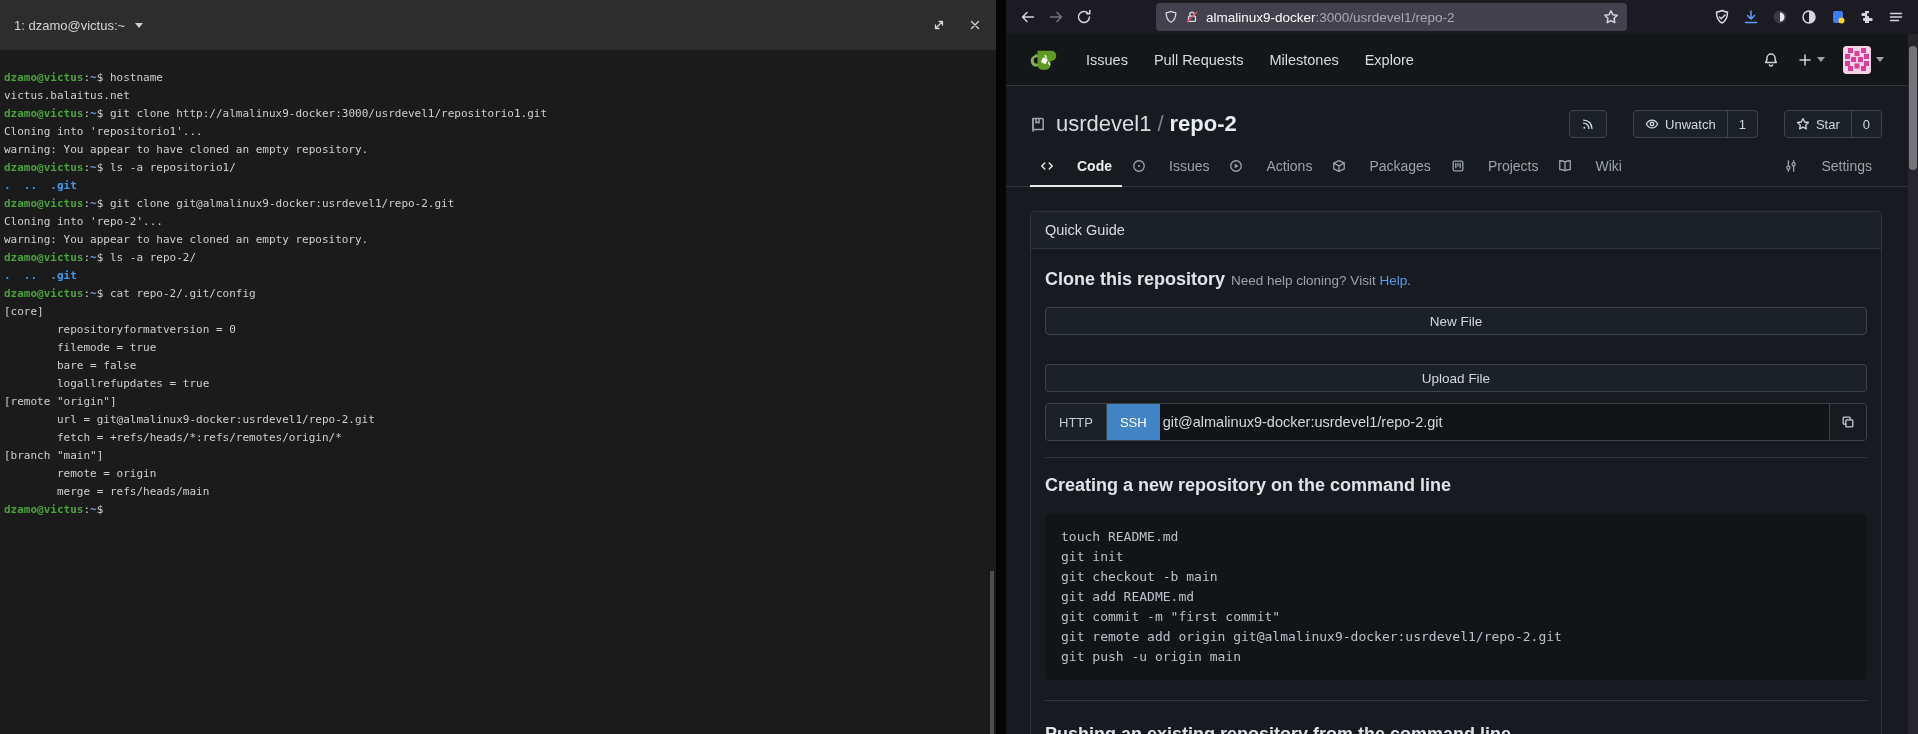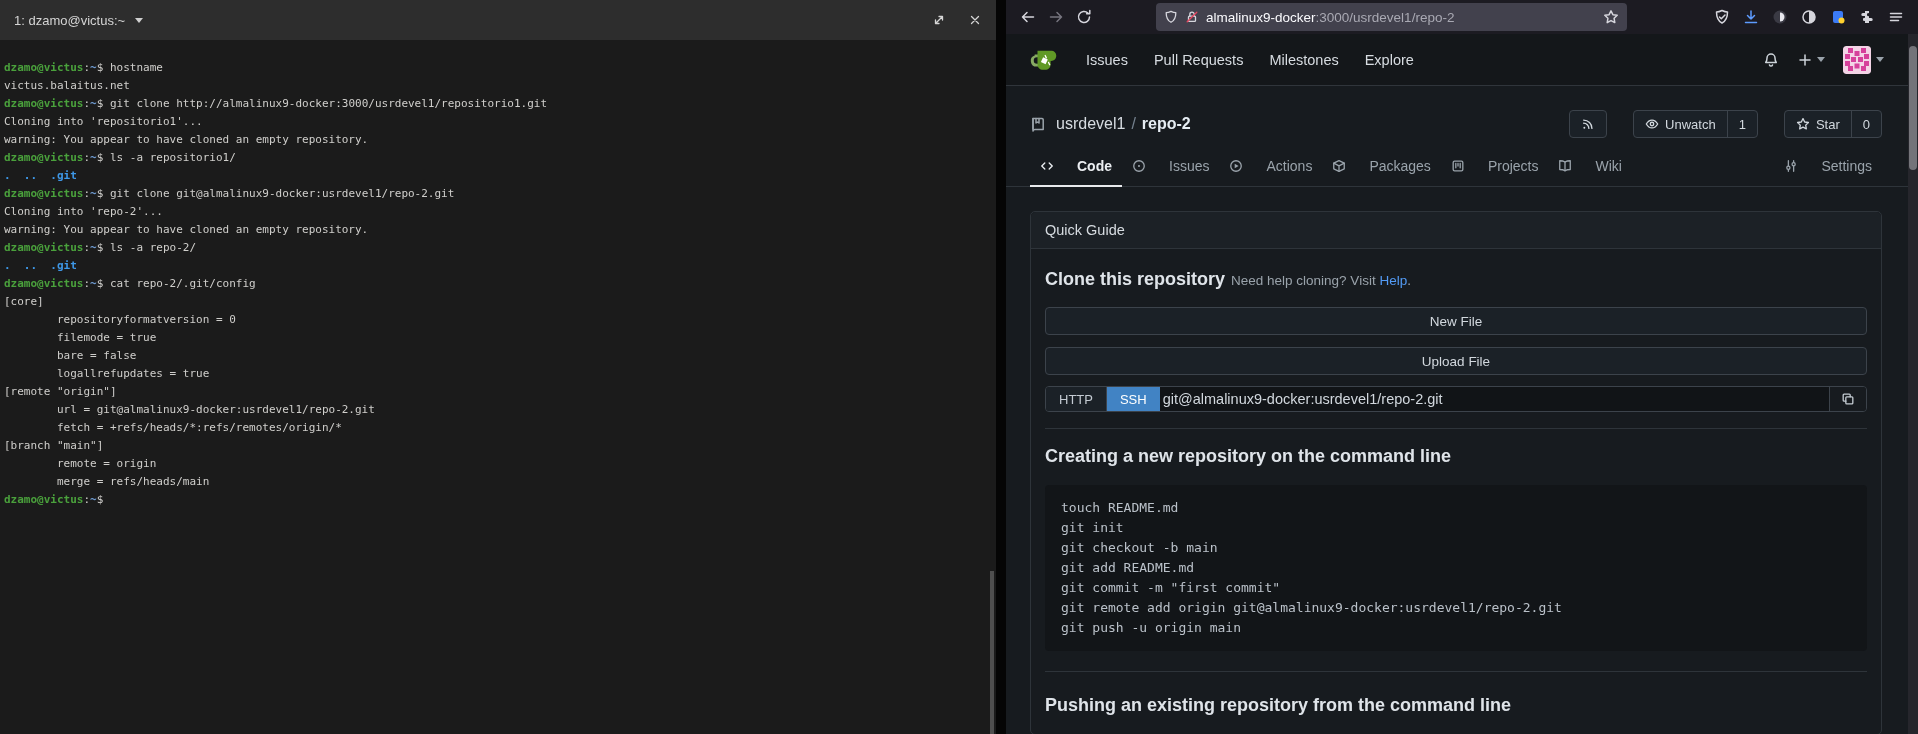--- a/index.html
+++ b/index.html
@@ -1,21 +1,21 @@
 <!DOCTYPE html>
 <html><head>
 <meta charset="utf-8">
 <style>
   html,body{margin:0;padding:0;background:#000;}
   .stage{position:relative;width:1918px;height:734px;background:#050505;overflow:hidden;
          font-family:"Liberation Sans",sans-serif;-webkit-font-smoothing:antialiased;}
 
   
   .terminal{position:absolute;left:0;top:0;width:996px;height:734px;background:#1b1b1b;}
-  .term-titlebar{height:40px;background:#2d2d2d;display:flex;align-items:center;
+  .term-titlebar{height:50px;background:#2d2d2d;display:flex;align-items:center;
                  padding:0 14px;color:#d5d5d5;font-size:13px;gap:6px;}
   .term-title-caret{width:0;height:0;border-left:4px solid transparent;border-right:4px solid transparent;
                     border-top:5px solid #cfcfcf;margin-left:4px;}
   .term-win-controls{margin-left:auto;display:flex;align-items:center;gap:22px;color:#d5d5d5;}
   .term-body{padding:19px 4px 0 4px;font-family:"DejaVu Sans Mono",monospace;font-size:11px;
              line-height:18px;color:#d0cfcc;}
   .tline{white-space:pre;}
   .tp-user{color:#4aa13c;font-weight:bold;}
   .tp-path{color:#6f9bd1;font-weight:bold;}
   .tp-fg{color:#d0cfcc;}
@@ -49,21 +49,21 @@
   .g-nav-item{font-size:14.5px;color:#d7dce1;cursor:pointer;}
   .g-nav-right{margin-left:auto;display:flex;align-items:center;gap:18px;color:#cdd4da;}
   .g-caret{width:0;height:0;border-left:4px solid transparent;border-right:4px solid transparent;
            border-top:5px solid #9aa3ab;}
   .g-plus{display:flex;align-items:center;gap:4px;}
   .g-avatar-wrap{display:flex;align-items:center;gap:5px;}
   .g-avatar{width:28px;height:28px;border-radius:3px;display:block;}
 
   .g-repoheader{display:flex;align-items:center;padding:24px 26px 0 24px;gap:10px;}
   .g-repoicon{color:#9aa3ab;}
-  .g-repotitle{font-size:16px;color:#d7dce1;white-space:nowrap;}
+  .g-repotitle{font-size:22px;color:#d7dce1;white-space:nowrap;}
   .g-repotitle .owner{font-weight:400;color:#d7dce1;}
   .g-repotitle .sep{color:#768390;padding:0 6px;}
   .g-repotitle .name{font-weight:700;color:#e6edf3;}
   .g-repo-actions{margin-left:auto;display:flex;align-items:center;gap:26px;}
   .g-btn-group{display:flex;align-items:stretch;border:1px solid #3c434b;border-radius:4px;overflow:hidden;
                background:#1b2127;font-size:13px;color:#d2d8de;height:28px;box-sizing:border-box;}
   .g-btn-seg{display:flex;align-items:center;gap:6px;padding:0 11px;}
   .g-btn-count{border-left:1px solid #3c434b;display:flex;align-items:center;padding:0 11px;}
   .g-btn-icononly{padding:0 11px;display:flex;align-items:center;}
 
@@ -77,22 +77,22 @@
   .g-box{border:1px solid #2e343a;border-radius:5px;background:#171b1f;}
   .g-box-header{background:#1c2126;border-bottom:1px solid #2e343a;border-radius:5px 5px 0 0;
                 padding:10px 14px;font-size:14.5px;color:#d7dce1;}
   .g-box-body{padding:10px 14px 16px;}
   .g-clone-heading{margin:8px 0 0;font-size:18px;font-weight:700;color:#dfe4e9;line-height:24px;}
   .g-clone-help{font-size:13.5px;font-weight:400;color:#9aa3ab;margin-left:6px;}
   .g-link{color:#539bf5;cursor:pointer;}
   .g-widebtn{margin-top:14px;height:28px;display:flex;align-items:center;justify-content:center;
              border:1px solid #3c434b;border-radius:4px;background:#1b2127;color:#d2d8de;
              font-size:13.5px;cursor:pointer;box-sizing:border-box;}
-  .g-widebtn + .g-widebtn{margin-top:12px;}
-  .g-clone-row{margin-top:11px;height:26px;display:flex;align-items:stretch;border:1px solid #3c434b;
+  .g-widebtn + .g-widebtn{margin-top:29px;}
+  .g-clone-row{margin-top:11px;height:38px;display:flex;align-items:stretch;border:1px solid #3c434b;
                border-radius:4px;overflow:hidden;box-sizing:border-box;}
   .g-proto{display:flex;align-items:center;padding:0 13px;font-size:13px;color:#c4cbd2;background:#1b2127;
            border-right:1px solid #3c434b;cursor:pointer;}
   .g-proto.active{background:#4183c4;color:#fff;border-right:none;}
   .g-clone-input{flex:1;background:#111417;border:none;outline:none;color:#d2d8de;font-size:14.5px;
                  padding:0 3px;font-family:"Liberation Sans",sans-serif;}
   .g-copy-seg{width:36px;display:flex;align-items:center;justify-content:center;background:#171b1f;
               border-left:1px solid #3c434b;color:#c4cbd2;cursor:pointer;}
   .g-divider{height:1px;background:#2e343a;margin:16px 0 0;}
   .g-section-heading{margin:14px 0 0;font-size:18px;font-weight:700;color:#dfe4e9;line-height:26px;}

